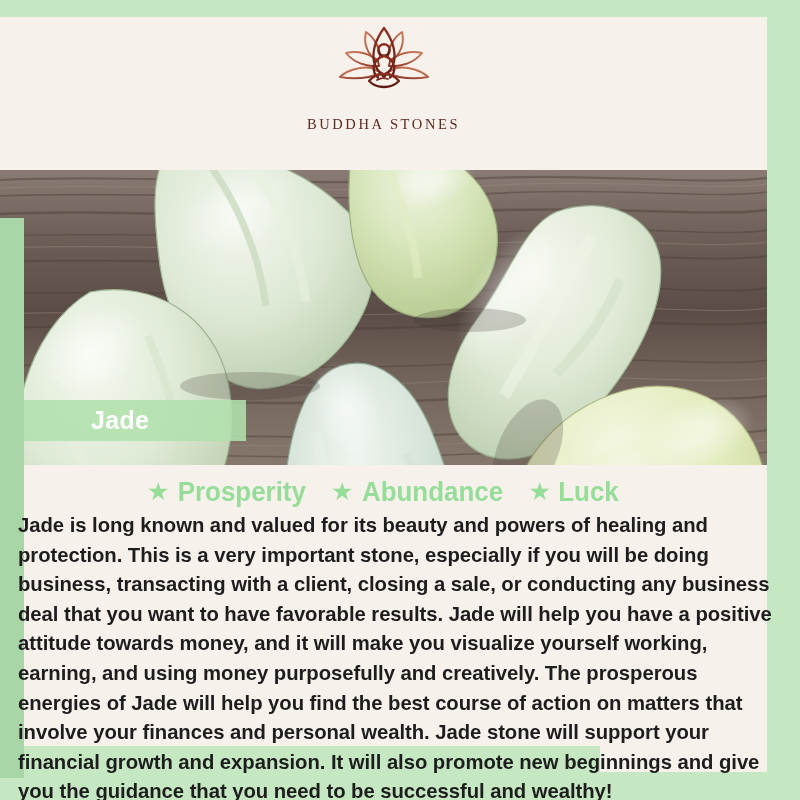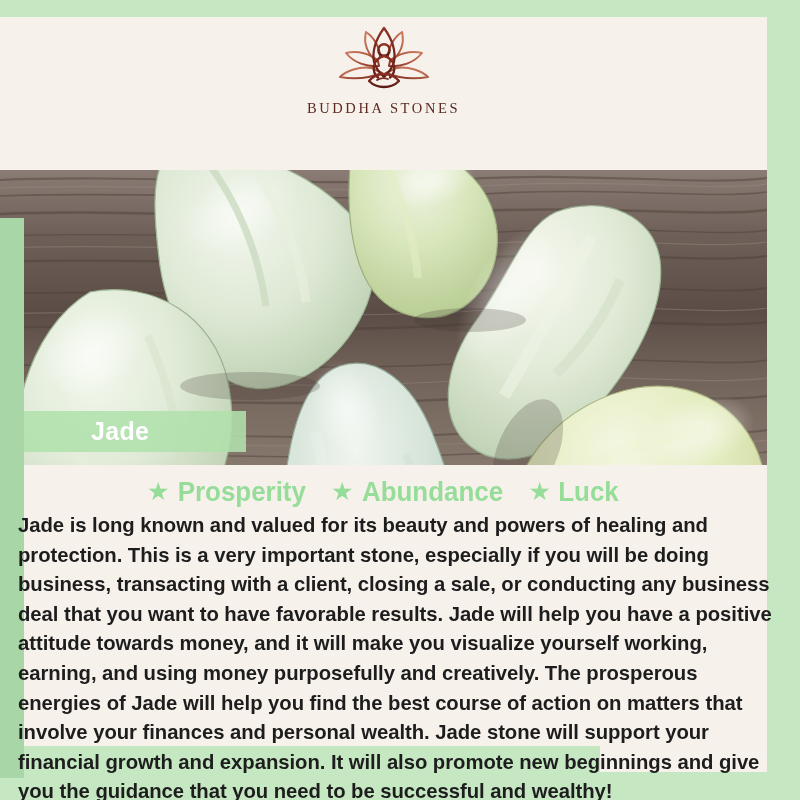--- a/index.html
+++ b/index.html
@@ -51,21 +51,21 @@
   .header {
     position:absolute; left:0; top:17px; width:767px; height:153px;
     background:#f7f1ec;
     display:flex; flex-direction:column;
     align-items:center; justify-content:flex-start;
     padding-top:8px;
   }
   .logo-wrap { width:170px; display:flex; flex-direction:column; align-items:center; }
   .logo-mark { width:150px; height:70px; display:block; }
   .logo-word {
-    margin-top:5px;
+    margin-top:21px;
     font-family:"Liberation Serif", serif;
     font-size:14.5px;
     letter-spacing:2.6px;
     color:#5c2a21;
     text-align:center;
     white-space:nowrap;
   }
 
   
   .title-banner {
@@ -89,21 +89,21 @@
   .photo {
     position:absolute; left:0; top:170px; width:767px; height:295px;
     overflow:hidden;
     background:#6d5e55;
     z-index:2;
   }
   .photo svg { display:block; width:767px; height:295px; }
 
   
   .jade-bar {
-    position:absolute; left:24px; top:411px;
+    position:absolute; left:24px; top:400px;
     width:222px; height:41px;
     background:rgba(176,224,172,0.88);
     display:flex; align-items:center;
     padding-left:67px;
     z-index:7;
   }
   .jade-bar-text {
     font-family:"Liberation Sans Narrow","Liberation Sans", sans-serif;
     font-weight:bold;
     font-size:25px;

